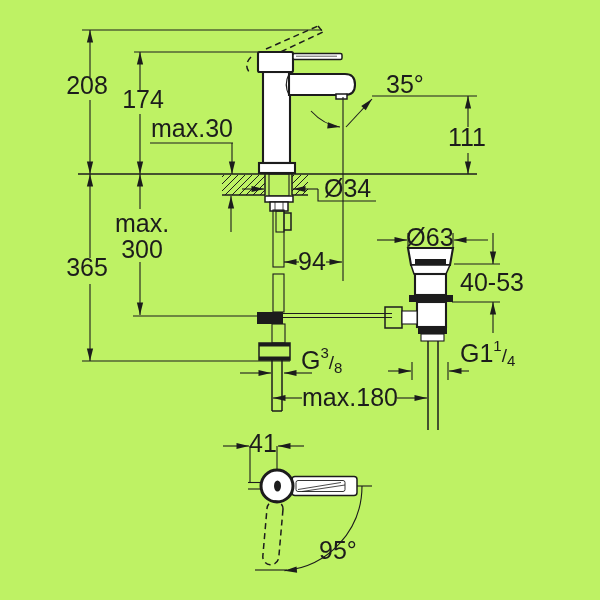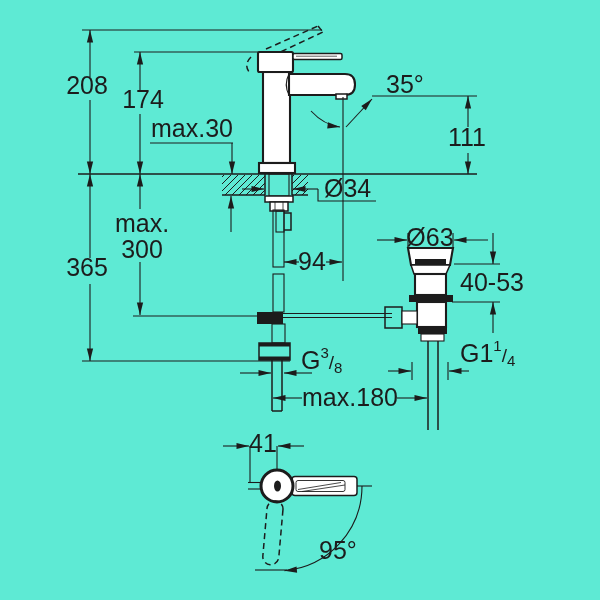--- a/index.html
+++ b/index.html
@@ -1,16 +1,16 @@
 <!DOCTYPE html>
 <html><head>
 <meta charset="utf-8">
 <style>
   html,body{margin:0;padding:0;background:#ffffff;}
-  .page{width:600px;height:600px;background:#5eead4;position:relative;overflow:hidden;}
+  .page{width:600px;height:600px;background:#bef264;position:relative;overflow:hidden;}
   svg{display:block;}
   .dim-text{font-family:"Liberation Sans",sans-serif;font-size:25px;fill:#1c1c1c;}
   .dim-text-sm{font-size:15px;}
   .dim-text-slash{font-size:19px;}
   .ln{stroke:#1c1c1c;fill:none;}
   .thin{stroke-width:1.1;}
   .med{stroke-width:1.5;}
   .bold{stroke-width:2.1;}
   .whitefill{fill:#ffffff;}
   .blackfill{fill:#1c1c1c;stroke:none;}

